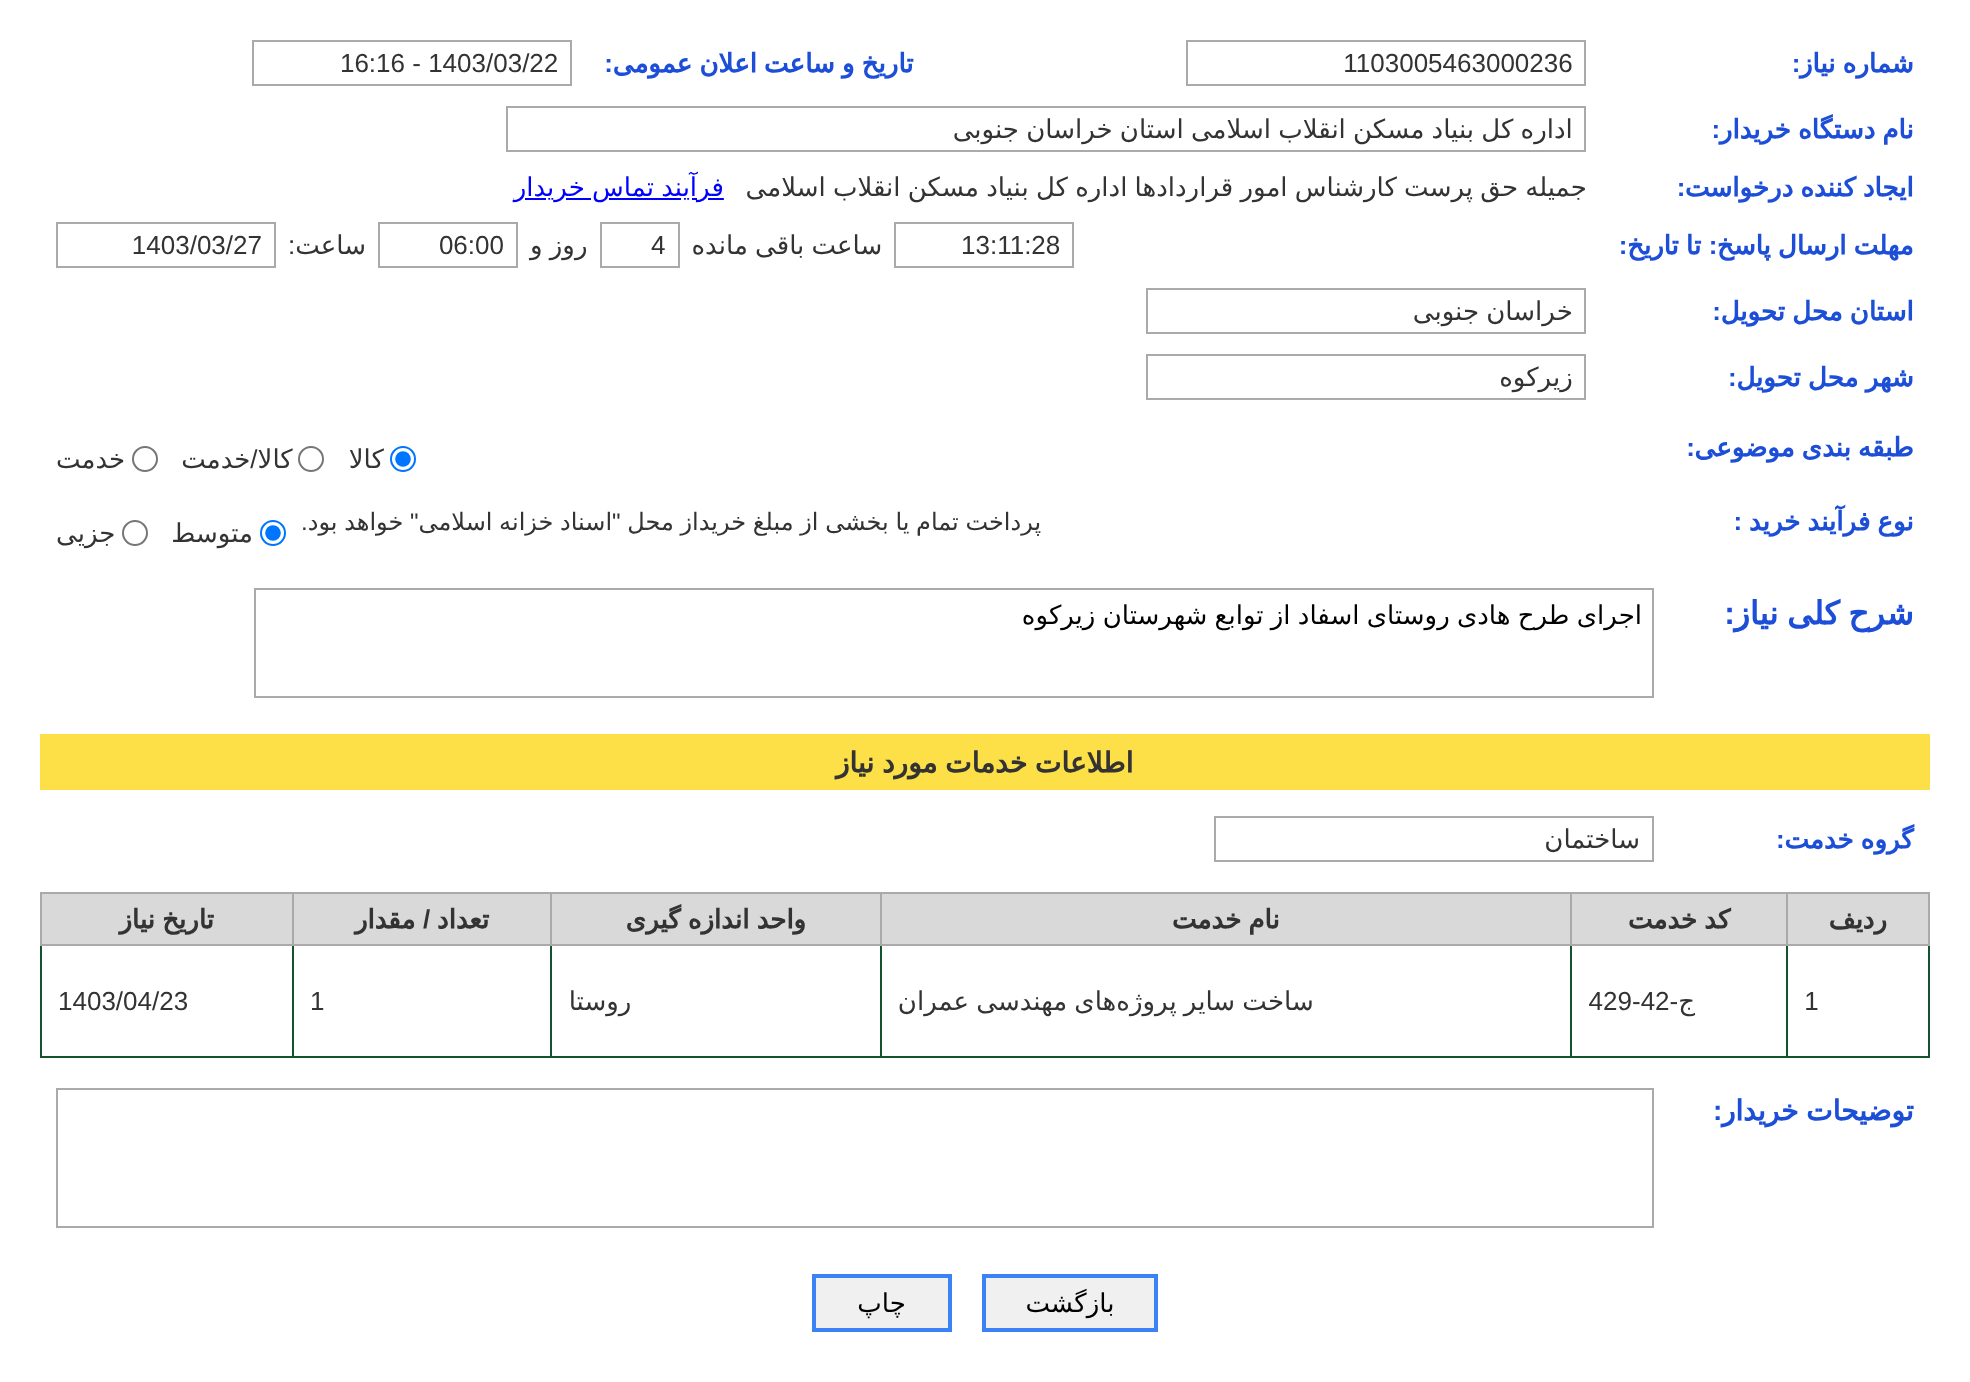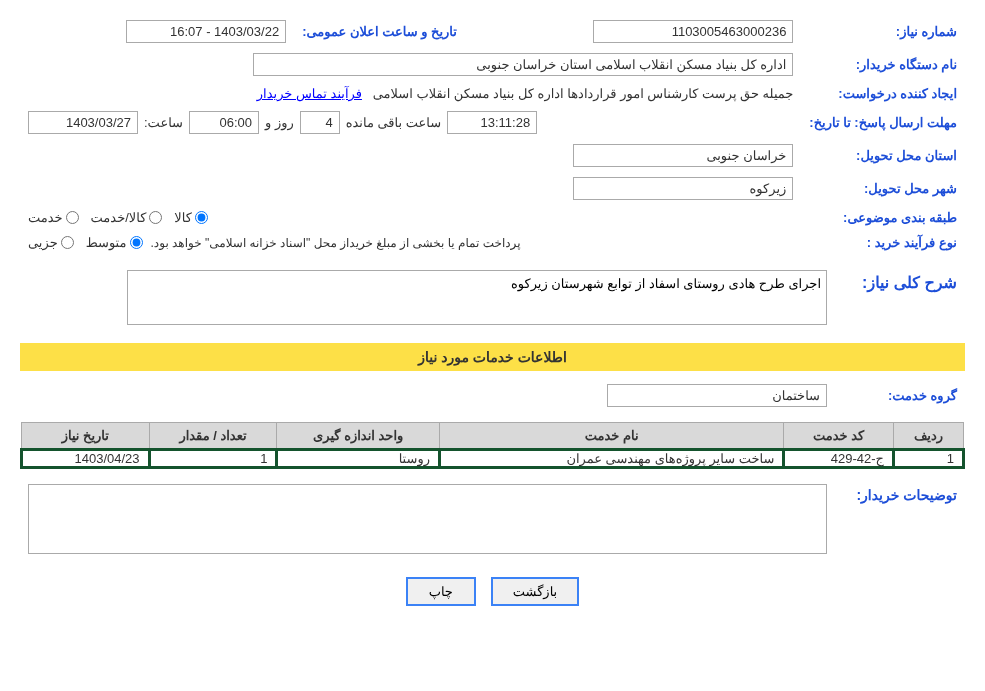--- a/index.html
+++ b/index.html
@@ -78,20 +78,21 @@
       display: flex;
       flex-direction: row-reverse;
       gap: 12px;
       align-items: center;
     }
     .radio-label {
       display: flex;
       align-items: center;
       gap: 3px;
       flex-direction: row-reverse;
+      margin-top: 12px;
     }
     .description-box {
       border: 1px solid #aaa;
       background: #fff;
       width: 620px;
       min-height: 55px;
       padding: 5px;
       text-align: right;
       resize: none;
     }
@@ -101,23 +102,23 @@
       margin-bottom: 10px;
     }
     .service-table th {
       background: #d9d9d9;
       border: 1px solid #aaa;
       padding: 5px 8px;
       text-align: center;
       font-weight: bold;
     }
     .service-table td {
-      border: 3px solid #14532d;
-      padding: 0 8px;
-      text-align: right;
+      border: 1px solid #14532d;
+      padding: 20px 8px;
+      text-align: left;
     }
     .service-table tr:nth-child(even) td {
       background: #f9f9f9;
     }
     .buyer-desc-box {
       border: 1px solid #aaa;
       background: #fff;
       min-height: 70px;
       width: 100%;
       padding: 5px;
@@ -156,21 +157,21 @@
     <table class="info-table">
 
       <tbody>
           <tr>
         <td class="label-cell">شماره نیاز:</td>
         <td class="value-cell">
           <div class="input-box input-small" style="width:200px;">1103005463000236</div>
         </td>
         <td class="label-cell" style="text-align:left;">تاریخ و ساعت اعلان عمومی:</td>
         <td class="value-cell">
-          <div class="input-box" style="width:160px;">1403/03/22 - 16:07</div>
+          <div class="input-box" style="width:160px;">1403/03/22 - 16:16</div>
         </td>
       </tr>
 
       <tr>
         <td class="label-cell">نام دستگاه خریدار:</td>
         <td class="value-cell" colspan="3">
           <div class="input-box" style="width:540px;">اداره کل بنیاد مسکن انقلاب اسلامی استان خراسان جنوبی</div>
         </td>
       </tr>
 

